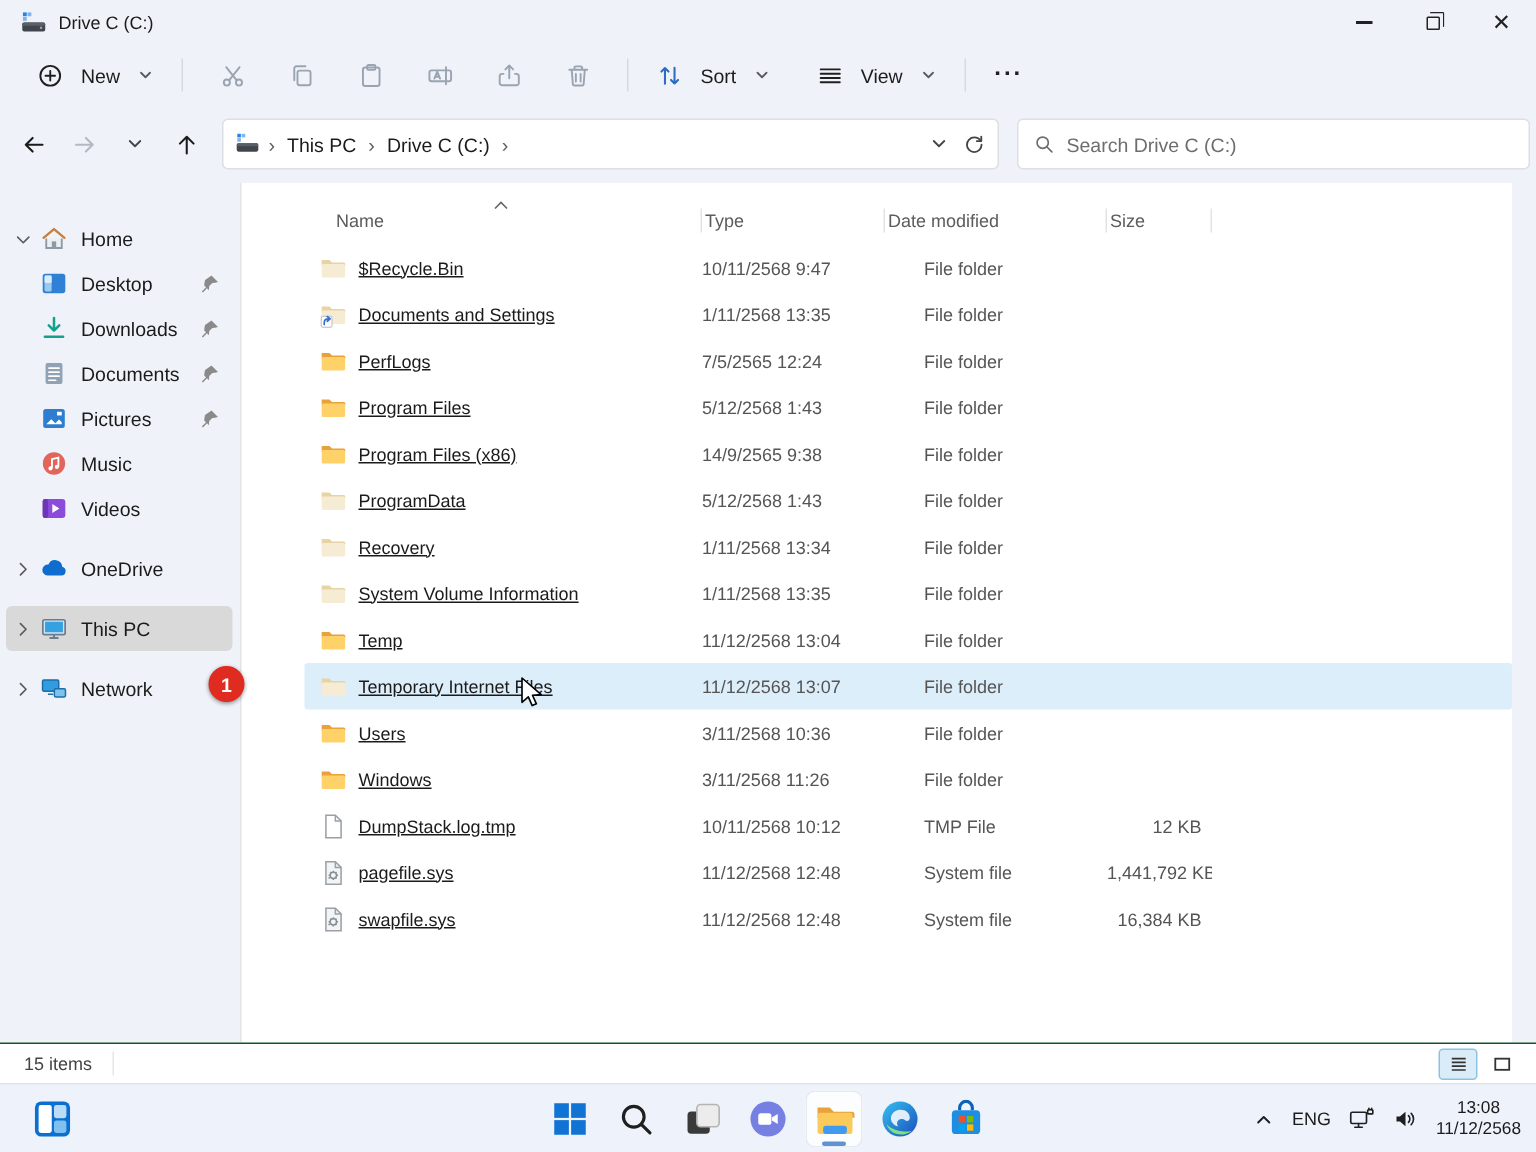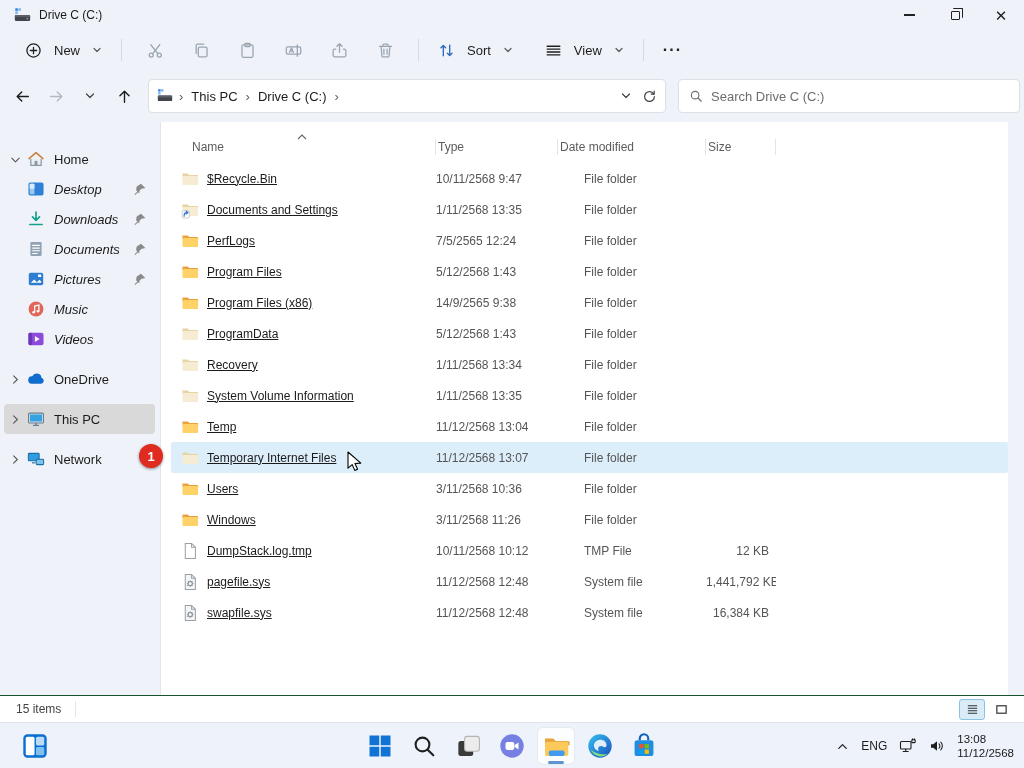--- a/index.html
+++ b/index.html
@@ -42,26 +42,26 @@
   .addr-right { margin-left:auto; display:flex; align-items:center; gap:10px; color:#444; }
   .searchbox { margin-left:12px; width:342px; height:34px; background:#fff; border:1px solid #dcdfe4; border-radius:4px; display:flex; align-items:center; padding:0 10px; gap:8px; }
   .searchbox input { border:none; outline:none; font-size:13px; color:#1b1b1b; width:100%; font-family:"Liberation Sans",sans-serif; background:transparent; }
   .searchbox input::placeholder { color:#6d6d6d; }
 
   
   .main { position:absolute; top:122px; left:0; right:0; height:573px; }
   .sidebar { position:absolute; left:0; top:0; width:159px; height:100%; padding-top:22px; }
   .side-item { display:flex; align-items:center; height:30px; margin:0 4px; border-radius:4px; font-size:13px; position:relative; }
   .side-item .sc { width:22px; display:flex; justify-content:center; color:#5a5a5a; }
-  .side-item.lvl1 { padding-left:22px;font-style:italic; }
+  .side-item.lvl1 { padding-left:22px; }
   .side-item .s-ic { width:20px; display:flex; justify-content:center; margin-right:8px; }
   .side-item.selected { background:#d9d9d9; }
   .side-item .pin { position:absolute; right:8px; top:8px; }
   .side-gap { margin-top:10px; }
-  .filepane { position:absolute; left:160px; top:0; right:16px; height:100%; background:#fff; border-left:1px solid #e4e4e4; }
+  .filepane { position:absolute; left:160px; top:0; right:16px; height:100%; background:#fff; border-left:1px solid #e4e4e4;padding-left:32px; }
 
   .colheaders { position:relative; display:flex; margin-left:10px; margin-top:8px; height:30px; align-items:flex-end; font-size:12px; color:#5c5c5c; }
   .col-h { position:relative; height:26px; display:flex; align-items:center; }
   .col-h::after { content:""; position:absolute; right:0; top:5px; height:16px; width:1px; background:#e3e3e3; }
   .sort-asc { position:absolute; top:-4px; left:125px; width:16px; color:#666; }
   .rows { margin-left:10px; margin-top:3px; }
   .frow { display:flex; height:31px; align-items:center; font-size:12px; color:#1b1b1b; border-radius:2px; }
   .frow.selected { background:#ddeefb; }
   .cell { overflow:hidden; white-space:nowrap; }
   .c-name { display:flex; align-items:center; gap:8px; padding-left:10px;text-decoration:underline; }
@@ -76,21 +76,21 @@
   .vt-btn.active { background:#d9ecf8; border-color:#8ec2e2; }
 
   
   .taskbar { position:absolute; left:0; right:0; top:722px; height:46px; background:#eef3fb; border-top:1px solid #dfe4ec; }
   .tb-left { position:absolute; left:16px; top:0; height:46px; display:flex; align-items:center; }
   .tb-center { position:absolute; left:0; right:0; top:0; height:46px; display:flex; align-items:center; justify-content:center; gap:6px; }
   .task-btn { position:relative; width:38px; height:38px; border-radius:6px; display:flex; align-items:center; justify-content:center; }
   .task-btn.active { background:#fbfdff; box-shadow:0 0 0 1px #e3eaf2 inset; }
   .task-btn.active::after { content:""; position:absolute; bottom:1px; left:50%; transform:translateX(-50%); width:16px; height:3px; border-radius:2px; background:#5f94cf; }
   .tb-tray { position:absolute; right:10px; top:0; height:46px; display:flex; align-items:center; gap:12px; font-size:12px; color:#1b1b1b; }
-  .tray-clock { text-align:left; font-size:11.5px; line-height:14px; color:#1b1b1b; }
+  .tray-clock { text-align:center; font-size:11.5px; line-height:14px; color:#1b1b1b; }
 
   
   .anno-badge { position:absolute; left:139px; top:444px; width:24px; height:24px; border-radius:50%; background:#e02b20; color:#fff; font-size:13px; font-weight:bold; display:flex; align-items:center; justify-content:center; box-shadow:0 1px 3px rgba(0,0,0,.45); }
   .cursor { position:absolute; left:344px; top:451px; width:20px; height:24px; pointer-events:none; }
 </style>
 </head>
 <body>
 
 <div id="screen">
 

